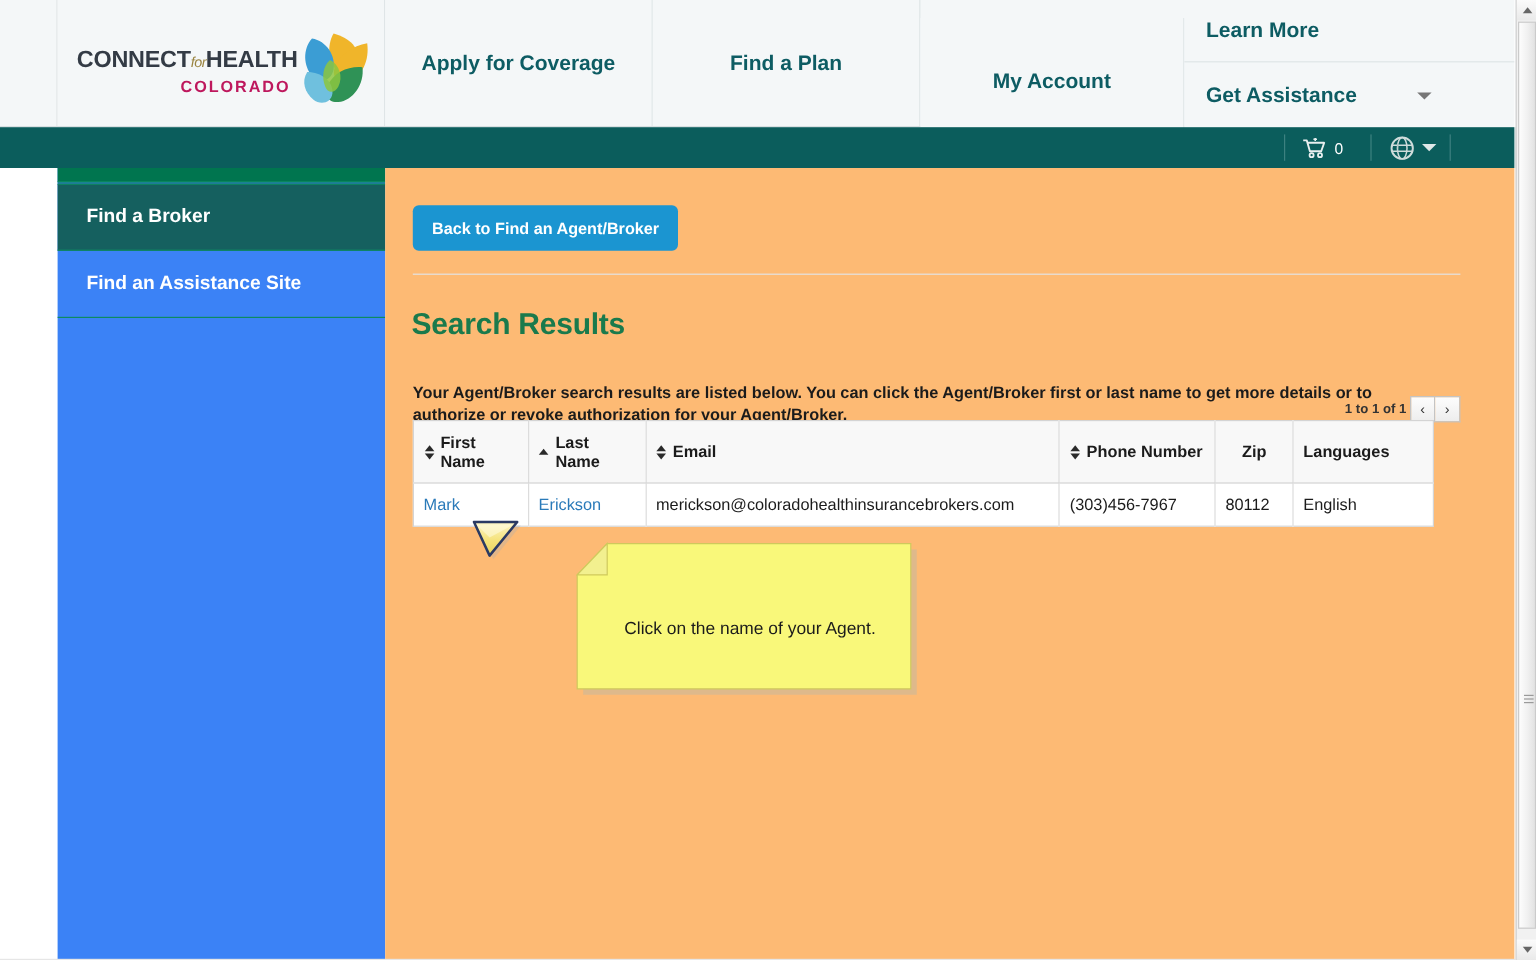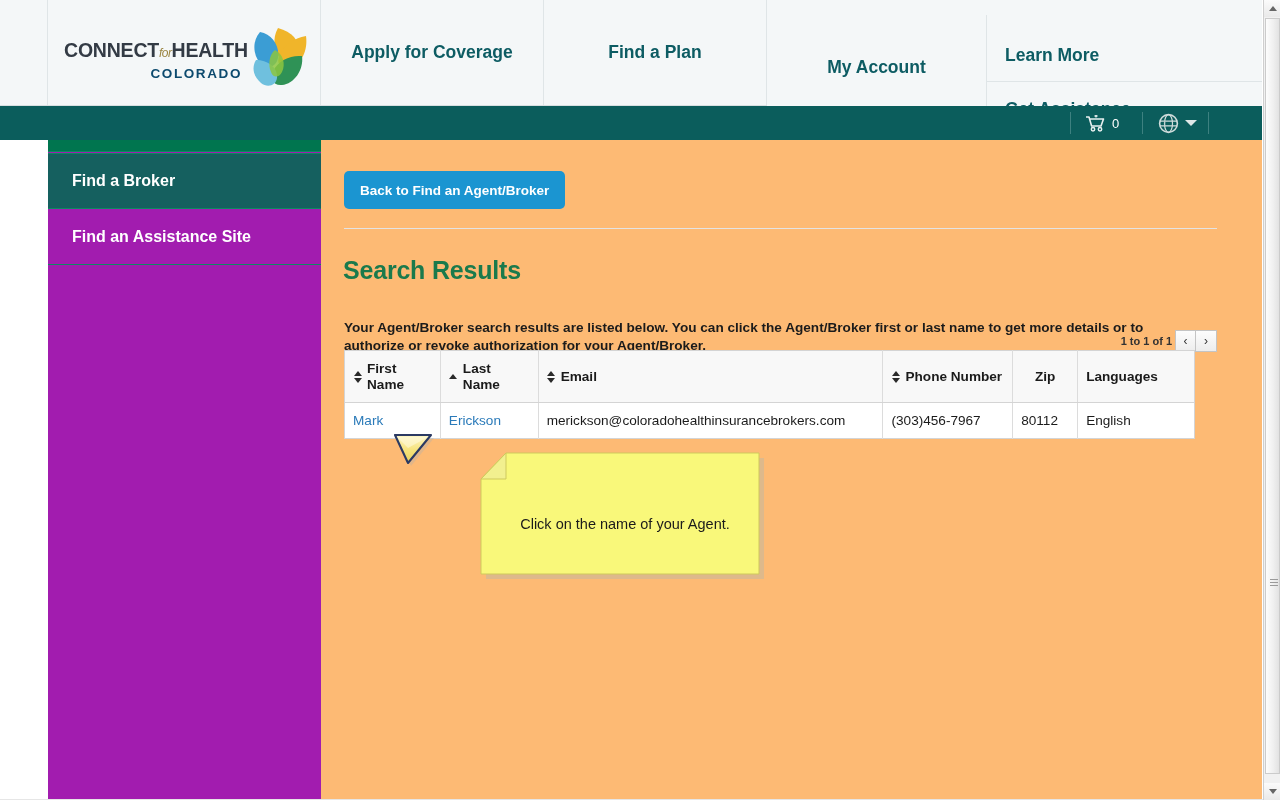--- a/index.html
+++ b/index.html
@@ -50,21 +50,21 @@
     color: #333b45; line-height: 20px; white-space: nowrap;
   }
   .logo-for {
     font-family: Liberation Sans, sans-serif;
     font-style: italic; font-weight: normal;
     font-size: 12px; color: #9a8440;
     letter-spacing: -0.5px;
   }
   .logo-sub {
     font-size: 13.5px; font-weight: bold; letter-spacing: 1.6px;
-    color: #0c4a6e; line-height: 18px; margin-top: 2px;
+    color: #be185d; line-height: 18px; margin-top: 2px;
     padding-right: 2px;
   }
   .logo-mark {
     position: absolute; left: 178px; top: 6px;
     width: 66px; height: 68px;
   }
 
   .nav-cell {
     position: absolute; top: 0; height: 105px;
     background: #f4f7f8;
@@ -76,21 +76,20 @@
     text-align: center;
   }
   .nav-apply  { left: 321px; width: 223px; }
   .nav-plan   { left: 544px; width: 223px; }
   .nav-acct   { left: 767px; width: 220px; margin-top: 15px; }
 
   .nav-stack {
     position: absolute; left: 987px; top: 0;
     width: 276px; height: 132px;
     background: #f4f7f8;
-    margin-top: 30px;
   }
   .nav-stack-item {
     position: absolute; left: 0; width: 276px; height: 52px;
     display: flex; align-items: center;
     color: #0d5c63; font-size: 17.5px; font-weight: bold;
     padding-left: 18px;
     cursor: pointer;
   }
   .nav-learn { top: 0; border-bottom: 1px solid #dfe5e7; }
   .nav-assist { top: 53px; }
@@ -127,21 +126,21 @@
     width: 0; height: 0;
     border-left: 6px solid transparent;
     border-right: 6px solid transparent;
     border-top: 6px solid #dfe8e8;
   }
 
   
   .sidebar {
     position: absolute; left: 48px; top: 140px;
     width: 273px; height: 660px;
-    background: #a21caf;
+    background: #3b82f6;
   }
   .sb-topstrip {
     position: absolute; left: 0; top: 0; width: 273px; height: 12px;
     background: #00754f; border-bottom: 1px solid #0d8a62;
   }
   .sb-item {
     position: absolute; left: 0; width: 273px; height: 56px;
     display: flex; align-items: center;
     padding-left: 24px;
     color: #ffffff; font-size: 16px; font-weight: bold;

